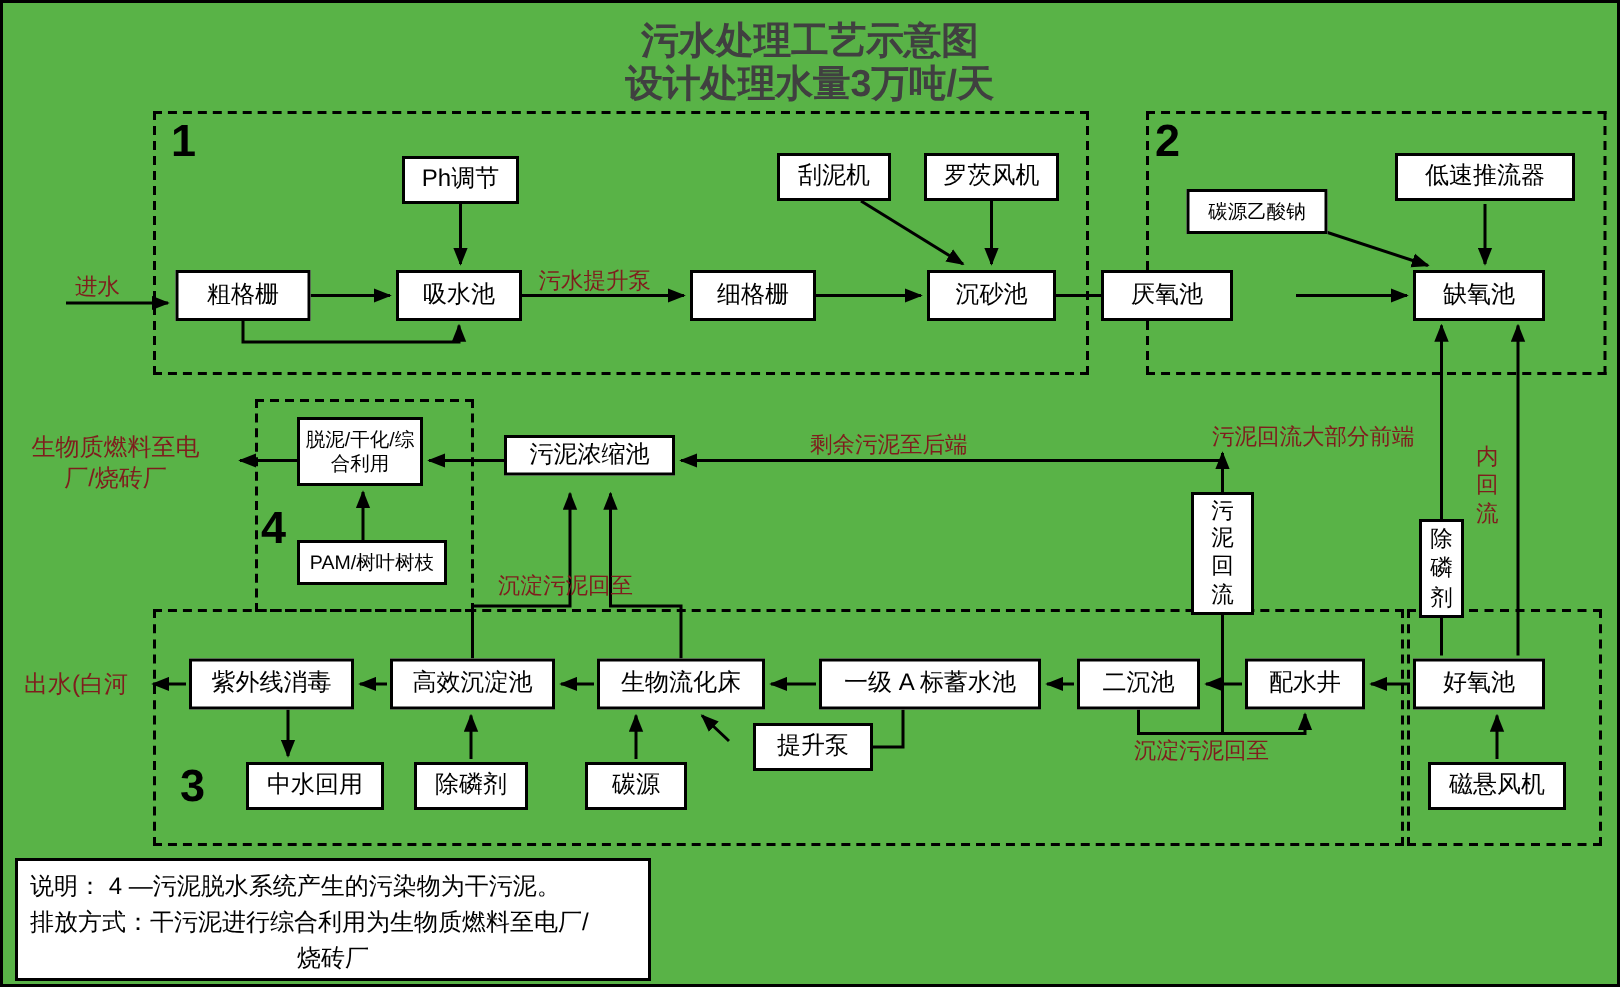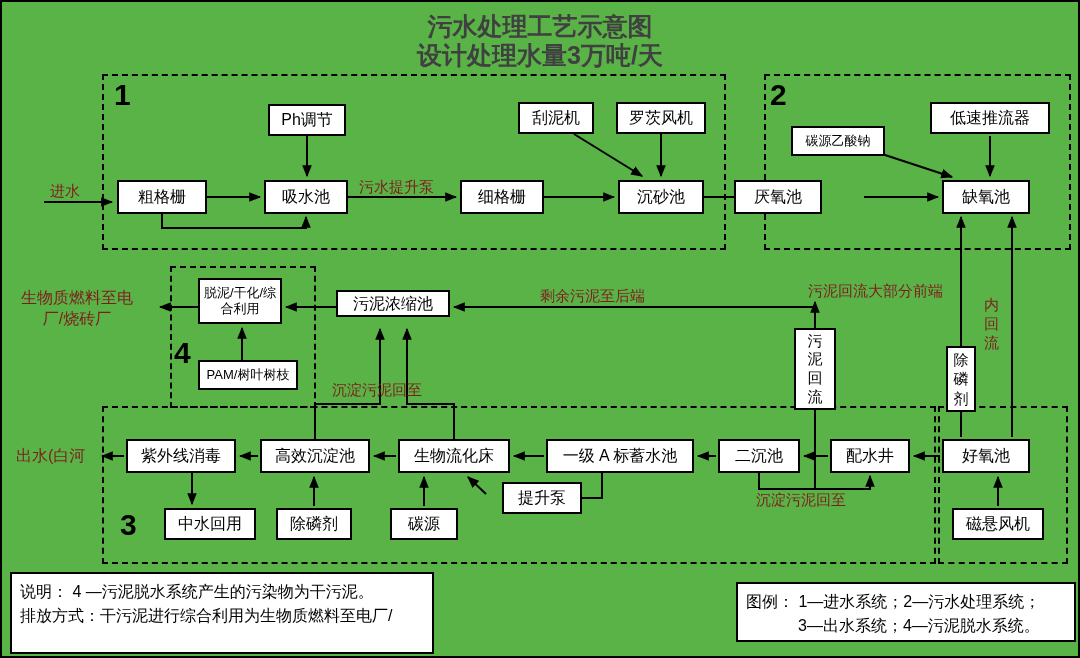--- a/index.html
+++ b/index.html
@@ -128,19 +128,16 @@
   <div class="box" style="left:162px;top:506px;width:92px;height:32px;">中水回用</div>
   <div class="box" style="left:274px;top:506px;width:76px;height:32px;">除磷剂</div>
   <div class="box" style="left:388px;top:506px;width:68px;height:32px;">碳源</div>
   <div class="box" style="left:500px;top:480px;width:80px;height:32px;">提升泵</div>
   <div class="box" style="left:950px;top:506px;width:92px;height:32px;">磁悬风机</div>
   <div class="lbl" style="left:754px;top:489px;">沉淀污泥回至</div>
 
   <div class="note" style="left:8px;top:570px;width:424px;height:82px;">
     <div>说明：  4 —污泥脱水系统产生的污染物为干污泥。</div>
     <div>排放方式：干污泥进行综合利用为生物质燃料至电厂/</div>
-  </div>
-  <div class="note" style="left:734px;top:580px;width:340px;height:60px;">
-    <div>图例：  1—进水系统；2—污水处理系统；</div>
-    <div style="margin-left:52px;">3—出水系统；4—污泥脱水系统。</div>
+    <div style="text-align:center;">烧砖厂</div>
   </div>
 
 </div>
 
 </body></html>

